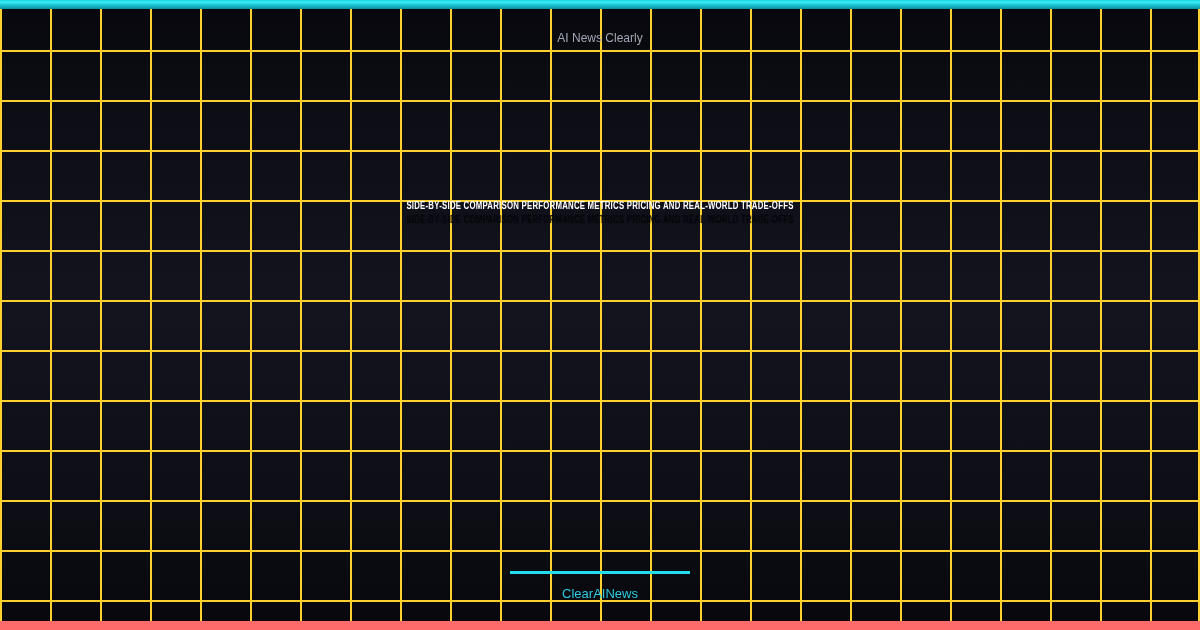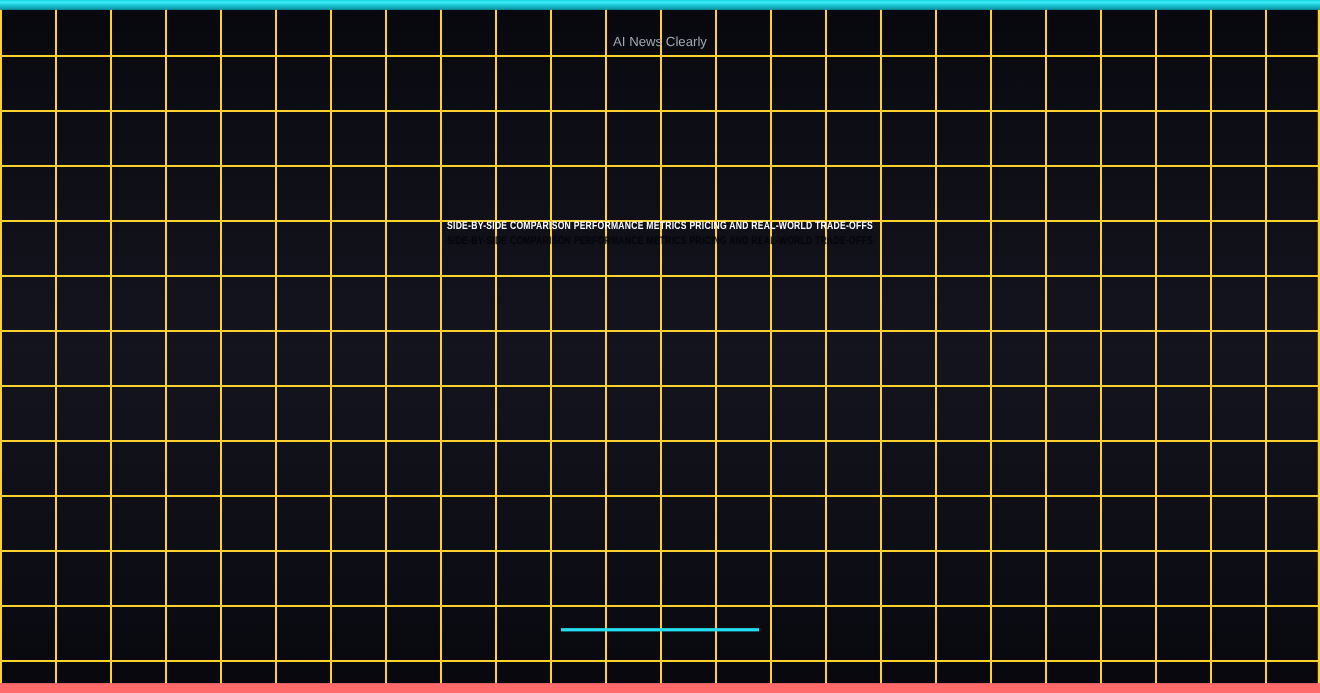--- a/index.html
+++ b/index.html
@@ -102,13 +102,14 @@
 </head>
 <body>
 
 <div class="card">
   <div class="grid-bg"></div>
   <div class="bar top"></div>
   <div class="bar bottom"></div>
   <div class="site-name">AI News Clearly</div>
   <div class="headline">SIDE-BY-SIDE COMPARISON PERFORMANCE METRICS PRICING AND REAL-WORLD TRADE-OFFS</div>
   <div class="underline"></div>
+  <div class="brand">ClearAINews</div>
 </div>
 
 </body></html>

